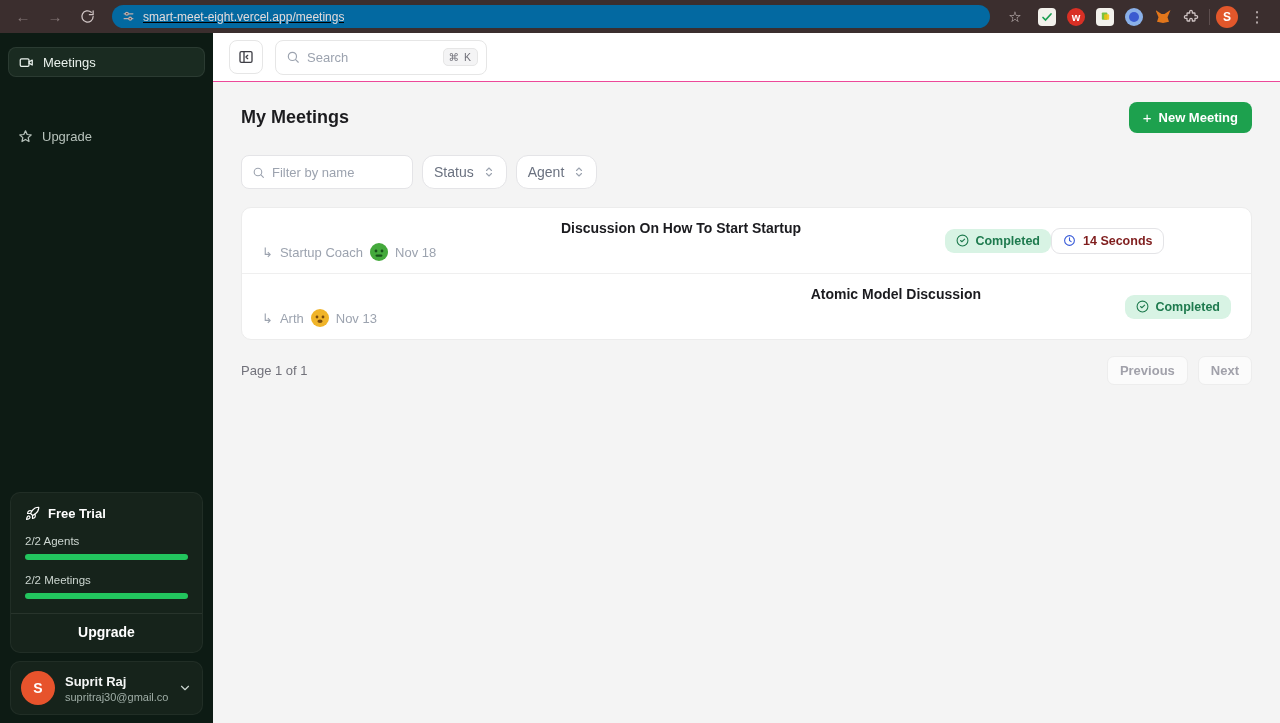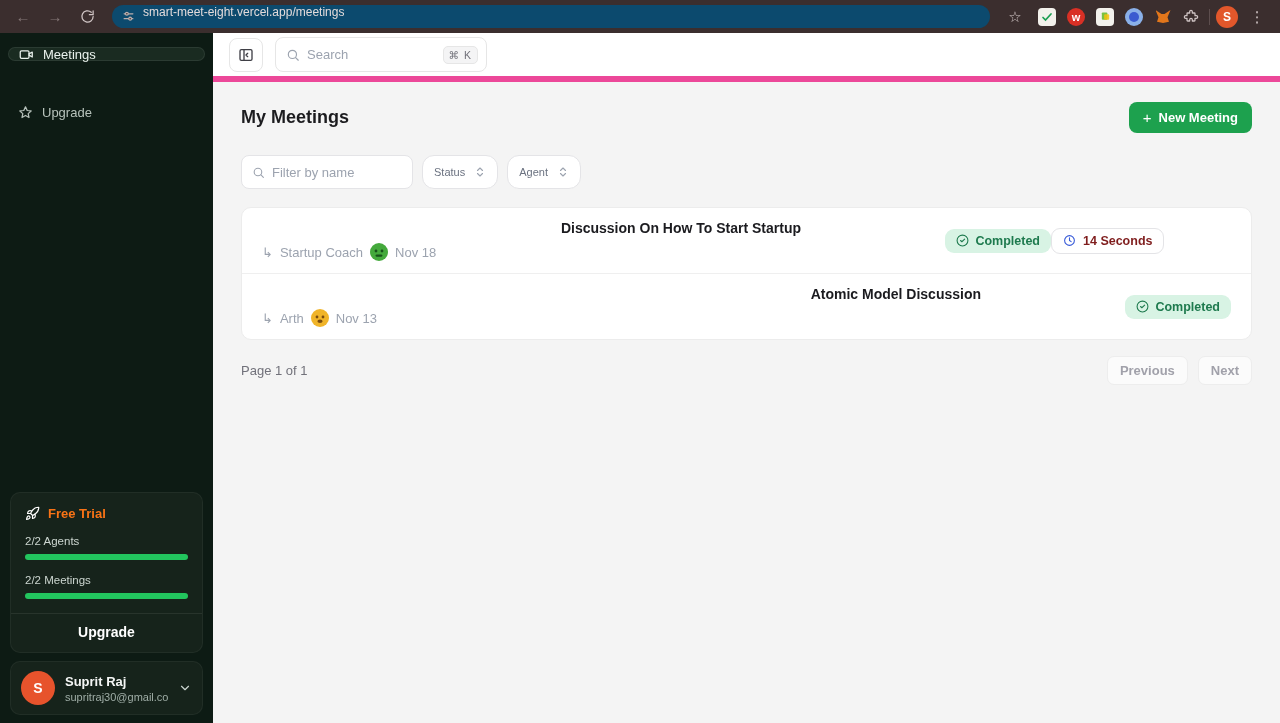--- a/index.html
+++ b/index.html
@@ -3,22 +3,22 @@
 <meta charset="utf-8">
 <style>
   * { margin:0; padding:0; box-sizing:border-box; }
   html,body { width:1280px; height:723px; overflow:hidden; font-family:"Liberation Sans", sans-serif; background:#f4f4f4; }
 
   
   .chrome { height:33px; background:#3b2e2e; display:flex; align-items:center; padding:0 10px; gap:6px; }
   .chrome .navic { width:26px; height:26px; display:flex; align-items:center; justify-content:center;
                    color:#cfc4c4; font-size:15px; border-radius:50%; flex:0 0 auto; }
   .chrome .navic.dim { color:#857777; }
-  .urlbar { flex:1; height:23px; background:#0c4a6e; border-radius:12px; display:flex; 
-            padding:0 10px; gap:8px; margin:0 6px; min-width:0; }
+  .urlbar { flex:1; height:23px; background:#0369a1; border-radius:12px; display:flex; align-items:center;
+            padding:0 10px; gap:8px; margin:0 6px; min-width:0;text-decoration:underline; }
   .urlbar .url { color:#e3dbdb; font-size:12px; white-space:nowrap; overflow:hidden; }
   .tuneic { display:flex; align-items:center; }
   .extrow { display:flex; align-items:center; gap:11px; flex:0 0 auto; padding:0 4px; }
   .ext { width:18px; height:18px; border-radius:4px; display:flex; align-items:center; justify-content:center; font-size:10px; }
   .ext.sq { background:#f3f1ec; }
   .ext.circ { border-radius:50%; }
   .ext.redw { background:#d93025; color:#fff; border-radius:50%; font-weight:700; font-size:11px; }
   .ext.blue { background:#8ab0e8; position:relative; }
   .ext.blue::after{ content:""; width:10px; height:10px; border-radius:50%; background:#3b5bd0; }
   .ext.fox { background:transparent; }
@@ -28,43 +28,43 @@
                     display:flex; align-items:center; justify-content:center; flex:0 0 auto; }
 
   
   .app { display:flex; height:690px; }
 
   
   .sidebar { width:213px; background:#0d1b14; display:flex; flex-direction:column; flex:0 0 auto; }
   .brand { display:flex; align-items:center; gap:9px; padding:17px 16px 14px 16px; }
   .brand-name { color:#fff; font-size:18px; font-weight:700; letter-spacing:.2px; }
   .nav { padding:14px 8px 0 8px; }
-  .nav-item { display:flex; align-items:center; gap:9px; height:14px; padding:0 10px; border-radius:8px;
+  .nav-item { display:flex; align-items:center; gap:9px; height:30px; padding:0 10px; border-radius:8px;
               color:#b7c2bb; font-size:13px; margin-bottom:6px; }
   .nav-item.active { background:#1a2b21; border:1px solid rgba(255,255,255,.08); color:#eaf2ed; }
   .nav-item.upgrade { margin-top:44px; }
   .sbspacer { flex:1; }
   .trial-card { margin:8px 10px 8px 10px; background:#16231b; border:1px solid rgba(255,255,255,.05);
                 border-radius:10px; padding:13px 14px 0 14px; }
-  .trial-head { display:flex; align-items:center; gap:8px; color:#f97316; font-size:13px; font-weight:700; }
+  .trial-head { display:flex; align-items:center; gap:8px; color:#ffffff; font-size:13px; font-weight:700; }
   .trial-label { color:#ccd6d0; font-size:11.5px; margin-top:14px; }
   .trial-bar { height:6px; border-radius:3px; background:#22c55e; margin-top:7px; }
   .trial-foot { border-top:1px solid rgba(255,255,255,.08); margin:14px -14px 0 -14px; padding:10px 0 12px 0;
                 text-align:center; color:#fff; font-size:14px; font-weight:700; }
   .user-card { margin:0 10px 8px 10px; background:#16231b; border:1px solid rgba(255,255,255,.05);
                border-radius:10px; padding:9px 10px; display:flex; align-items:center; gap:10px; }
   .user-avatar { width:34px; height:34px; border-radius:50%; background:#e7532c; color:#fff; font-size:14px;
                  font-weight:700; display:flex; align-items:center; justify-content:center; flex:0 0 auto; }
   .user-meta { flex:1; min-width:0; }
   .user-name { color:#f4f6f5; font-size:13px; font-weight:600; }
   .user-email { color:#9fada6; font-size:11px; margin-top:2px; white-space:nowrap; overflow:hidden; }
 
   
   .main { flex:1; display:flex; flex-direction:column; min-width:0; }
-  .topbar { height:49px; background:#fff; border-bottom:6px solid #ec4899; display:flex; align-items:center;
+  .topbar { height:49px; background:#fff; border-bottom:1px solid #ec4899; display:flex; align-items:center;
             padding:0 16px; gap:12px; }
   .toggle-btn { width:34px; height:34px; border:1px solid #e6e6e6; border-radius:8px; background:#fff;
                 display:flex; align-items:center; justify-content:center; color:#3f3f46; }
   .searchbox { width:212px; height:35px; border:1px solid #e6e6e6; border-radius:8px; background:#fff;
                display:flex; align-items:center; padding:0 8px 0 10px; gap:7px; color:#9ca3af; }
   .searchbox input { border:none; outline:none; flex:1; min-width:0; font-size:13px; color:#18181b;
                      font-family:"Liberation Sans", sans-serif; background:transparent; }
   .searchbox input::placeholder { color:#9ca3af; }
   .kbd { background:#f4f4f5; border:1px solid #e6e6e6; border-radius:5px; font-size:10.5px; color:#71717a;
          padding:2px 5px; letter-spacing:1px; white-space:nowrap; }
@@ -77,21 +77,21 @@
              font-family:"Liberation Sans", sans-serif; }
   .btn-new .plus { font-size:15px; font-weight:500; line-height:1; }
 
   .filters { display:flex; align-items:center; gap:9px; margin-top:22px; }
   .filter-input { width:172px; height:34px; border:1px solid #e4e4e7; border-radius:8px; background:#fff;
                   display:flex; align-items:center; gap:7px; padding:0 10px; color:#9ca3af; }
   .filter-input input { border:none; outline:none; flex:1; min-width:0; font-size:13px; color:#737373;
                         font-family:"Liberation Sans", sans-serif; background:transparent; }
   .filter-input input::placeholder { color:#9ca3af; }
   .select { height:34px; border:1px solid #e4e4e7; border-radius:12px; background:#fff; display:flex;
-            align-items:center; gap:9px; padding:0 11px; font-size:11px; color:#6b7280; }
+            align-items:center; gap:9px; padding:0 11px; font-size:14px; color:#6b7280; }
 
   .mcard { margin-top:18px; background:#fff; border:1px solid #ececec; border-radius:10px; overflow:hidden; }
   .mrow { display:flex; align-items:center; padding:12px 20px; min-height:64px;text-align:right; }
   .mrow + .mrow { border-top:1px solid #efefef; }
   .mmain { flex:1; min-width:0; }
   .mtitle { font-size:14px; font-weight:700; color:#1b1b1f; }
   .msub { display:flex; align-items:center; gap:7px; margin-top:7px; color:#9ca3af; font-size:13px; }
   .msub .arrow { color:#9ca3af; font-size:13px; }
   .avatar { width:18px; height:18px; border-radius:50%; display:inline-flex; flex:0 0 auto; }
   .mstatus { width:250px; flex:0 0 auto; }

